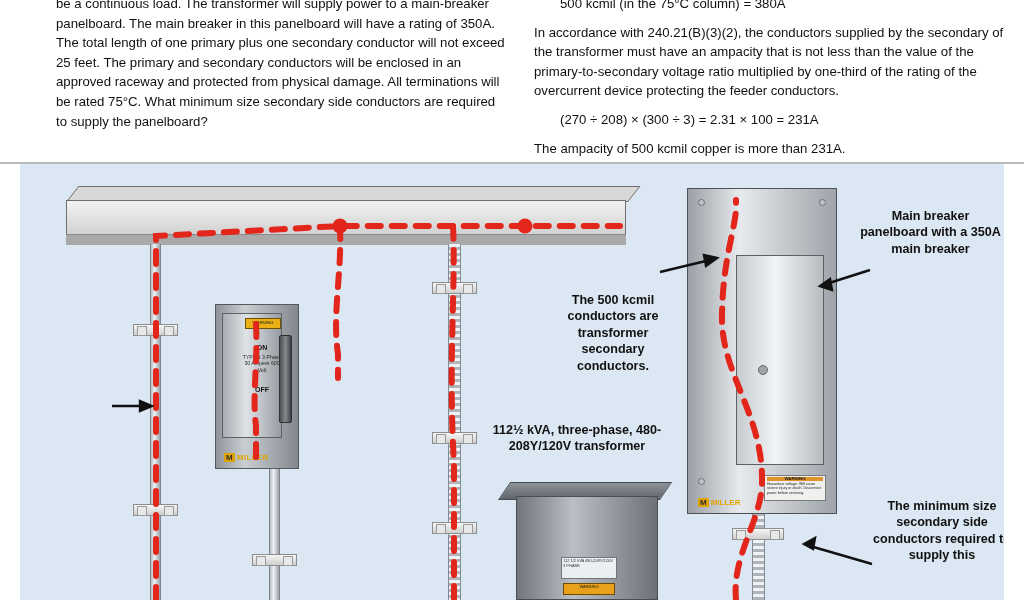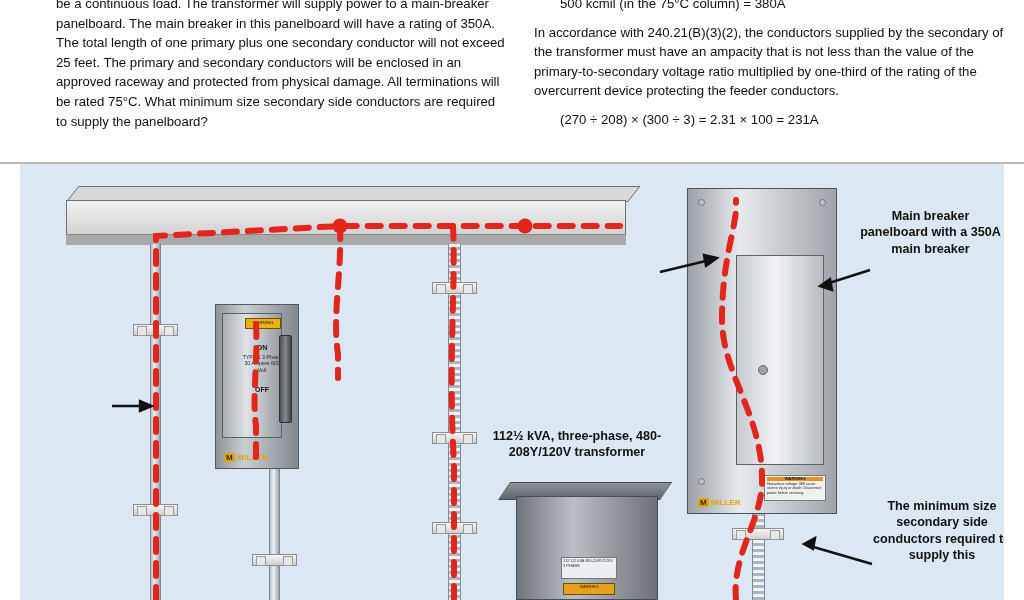--- a/index.html
+++ b/index.html
@@ -404,20 +404,21 @@
   <div class="text-area">
 
     <div class="col-left">
       <p>be a continuous load. The transformer will supply power to a main-breaker panelboard. The main breaker in this panelboard will have a rating of 350A. The total length of one primary plus one secondary conductor will not exceed 25 feet. The primary and secondary conductors will be enclosed in an approved raceway and protected from physical damage. All terminations will be rated 75°C. What minimum size secondary side conductors are required to supply the panelboard?</p>
     </div>
 
     <div class="col-right">
       <p class="calc">500 kcmil (in the 75°C column) = 380A</p>
       <p>In accordance with 240.21(B)(3)(2), the conductors supplied by the secondary of the transformer must have an ampacity that is not less than the value of the primary-to-secondary voltage ratio multiplied by one-third of the rating of the overcurrent device protecting the feeder conductors.</p>
       <p class="calc">(270 ÷ 208) × (300 ÷ 3) = 2.31 × 100 = 231A</p>
+      <p>The ampacity of 500 kcmil copper is more than 231A.</p>
     </div>
 
     <div class="rule"></div>
   </div>
 
   <div class="illus">
 
     <div class="wireway-top"></div>
     <div class="wireway-face"></div>
     <div class="wireway-shadow"></div>
@@ -491,21 +492,22 @@
         <line x1="850" y1="106" x2="806" y2="120"></line>
         <polygon points="800,122 812,126 810,115"></polygon>
 
         <line x1="852" y1="400" x2="790" y2="382"></line>
         <polygon points="784,380 795,374 793,385"></polygon>
       </g>
     </svg>
 
 
 
-    <div class="callout" style="left:472px; top:264px; width:170px;">112½ kVA, three-phase, 480-208Y/120V transformer</div>
-
+    <div class="callout" style="left:472px; top:258px; width:170px;">112½ kVA, three-phase, 480-208Y/120V transformer</div>
+
+    <div class="callout" style="left:528px; top:128px; width:130px;">The 500 kcmil conductors are transformer secondary conductors.</div>
 
     <div class="callout" style="left:838px; top:44px; width:145px;">Main breaker panelboard with a 350A main breaker</div>
 
     <div class="callout" style="left:852px; top:334px; width:140px;">The minimum size secondary side conductors required to supply this</div>
 
   </div>
 </div>
 
 </body></html>

